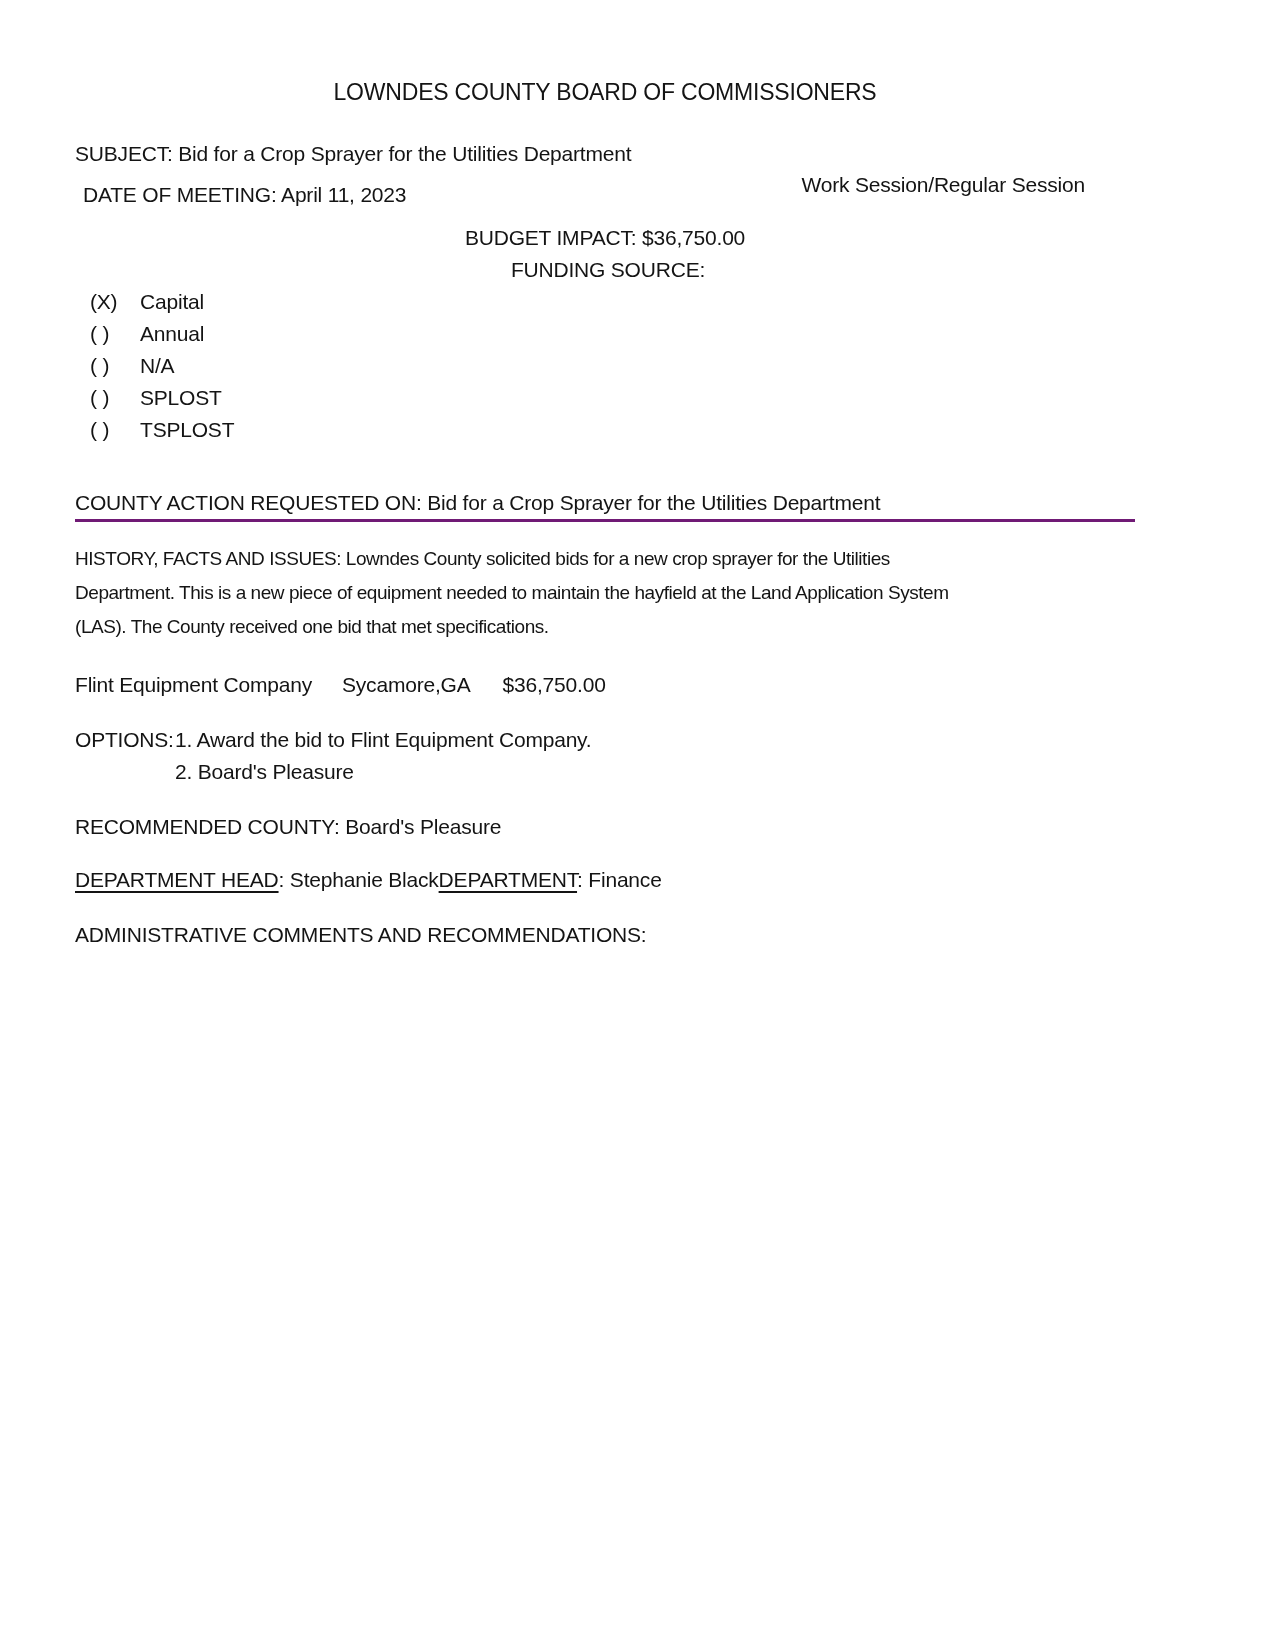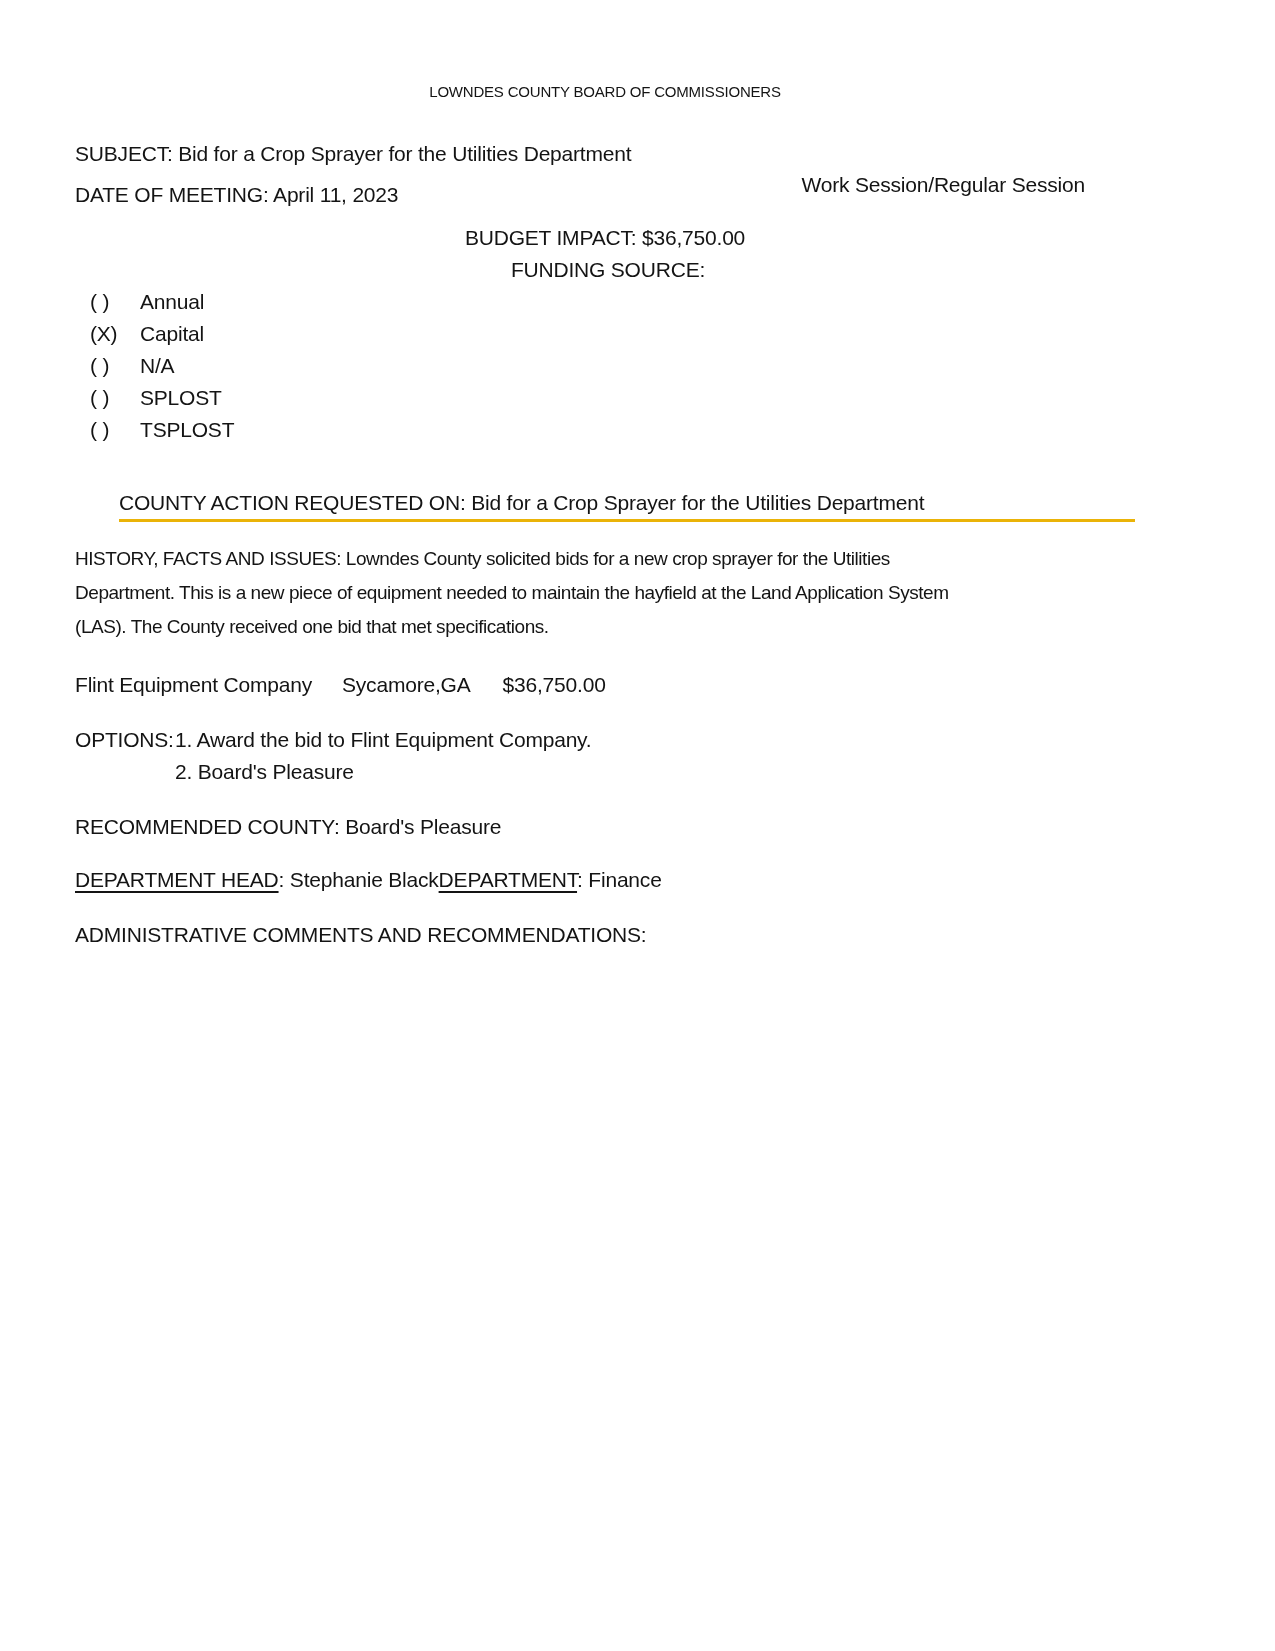--- a/index.html
+++ b/index.html
@@ -10,30 +10,30 @@
     height: 1651px;
     margin: 0 auto;
     background: #ffffff;
     color: #141414;
     font-family: "Liberation Sans", sans-serif;
     font-size: 21px;
     letter-spacing: -0.2px;
     padding: 76px 140px 0 75px;
     overflow: hidden;
   }
-  .doc-title { text-align: center; font-size: 15px; line-height: 32px; font-weight: 400; }
+  .doc-title { text-align: center; font-size: 23px; line-height: 32px; font-weight: 400; }
   .line { line-height: 32px; }
   .subject { margin-top: 30px; }
-  .meeting-row { margin-top: 9px; display: flex; justify-content: space-between; align-items: flex-end; }
+  .meeting-row { margin-top: 9px; display: flex; justify-content: space-between; align-items: flex-end; margin-left: 8px; }
   .session { margin-right: 50px; position: relative; top: -10px; }
   .budget { margin-top: 11px; text-align: center; }
   .funding-label { padding-left: 6px; text-align: center; }
   .fund-item { padding-left: 15px; line-height: 32px; }
   .fund-item .mark { display: inline-block; width: 50px; }
-  .county { margin-top: 41px; border-bottom: 3px solid #eab308; margin-left: 44px; }
+  .county { margin-top: 41px; border-bottom: 3px solid #701a75; }
   .history { margin-top: 20px; }
   .history .hline { line-height: 34px; white-space: nowrap; font-size: 19px; letter-spacing: -0.45px; }
   .bid-row { margin-top: 25px; }
   .bid-row .company { margin-right: 30px; }
   .bid-row .location { margin-right: 32px; text-align: center; }
   .options-row { margin-top: 23px; display: flex; }
   .opt-label { width: 100px; flex: 0 0 100px; line-height: 32px; }
   .opt-items div { line-height: 32px; }
   .recommended { margin-top: 23px; }
   .dept-row { margin-top: 21px; display: flex; }
@@ -65,24 +65,24 @@
 
   <p class="line budget">
     <span>BUDGET IMPACT:</span>
     <span>$36,750.00</span>
   </p>
 
   <p class="line funding-label">FUNDING SOURCE:</p>
 
   <div>
     <div class="fund-item">
-      <span class="mark">( )</span><span>Annual</span>
+      <span class="mark">(X)</span><span>Capital</span>
     </div>
     <div class="fund-item">
-      <span class="mark">(X)</span><span>Capital</span>
+      <span class="mark">( )</span><span>Annual</span>
     </div>
     <div class="fund-item">
       <span class="mark">( )</span><span>N/A</span>
     </div>
     <div class="fund-item">
       <span class="mark">( )</span><span>SPLOST</span>
     </div>
     <div class="fund-item">
       <span class="mark">( )</span><span>TSPLOST</span>
     </div>

